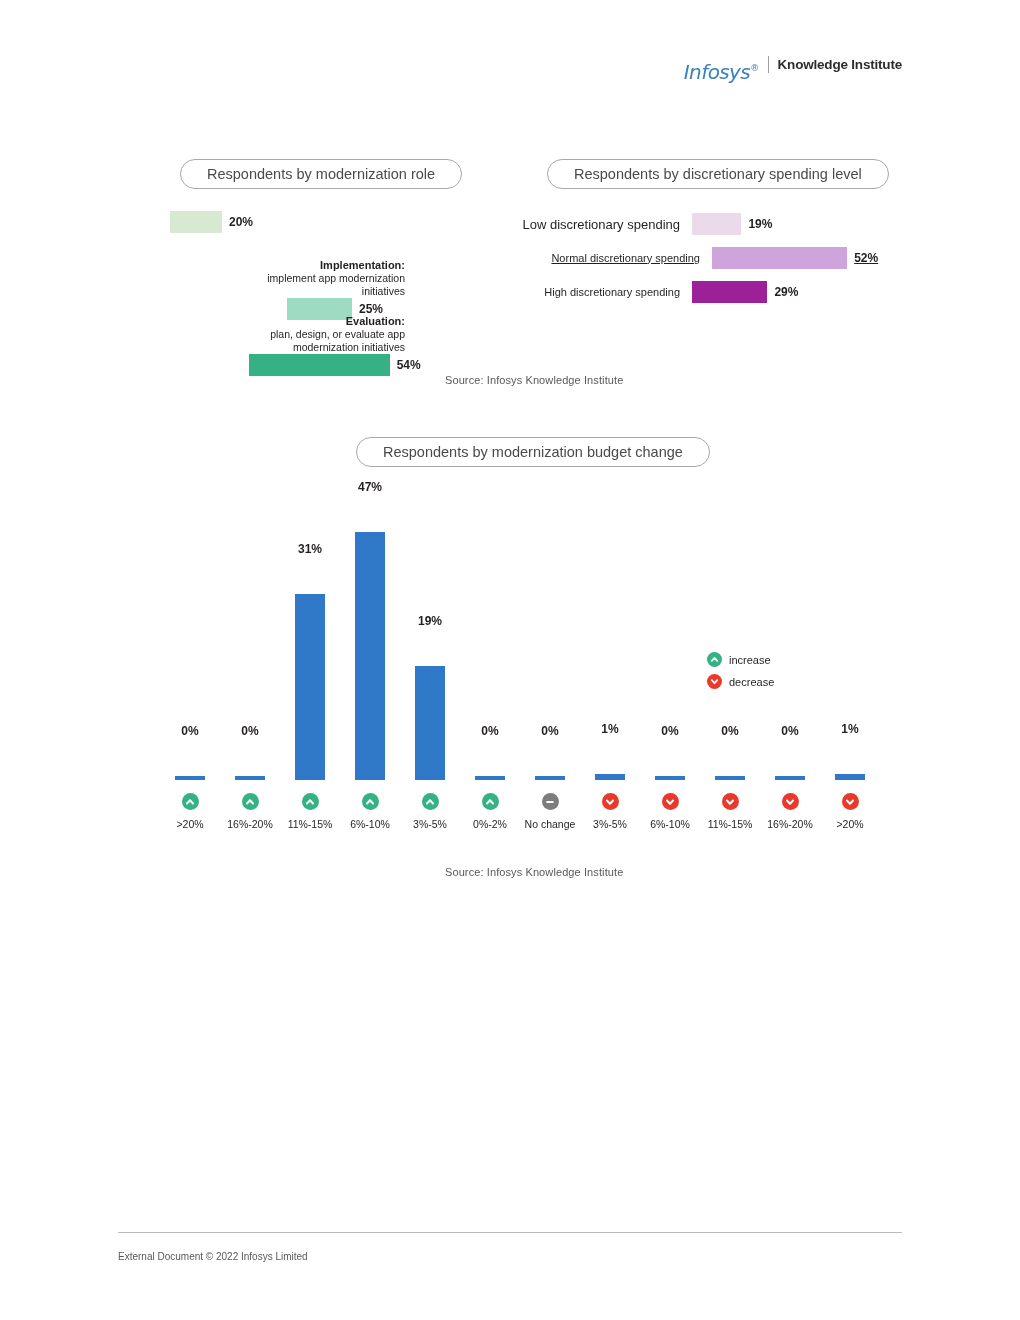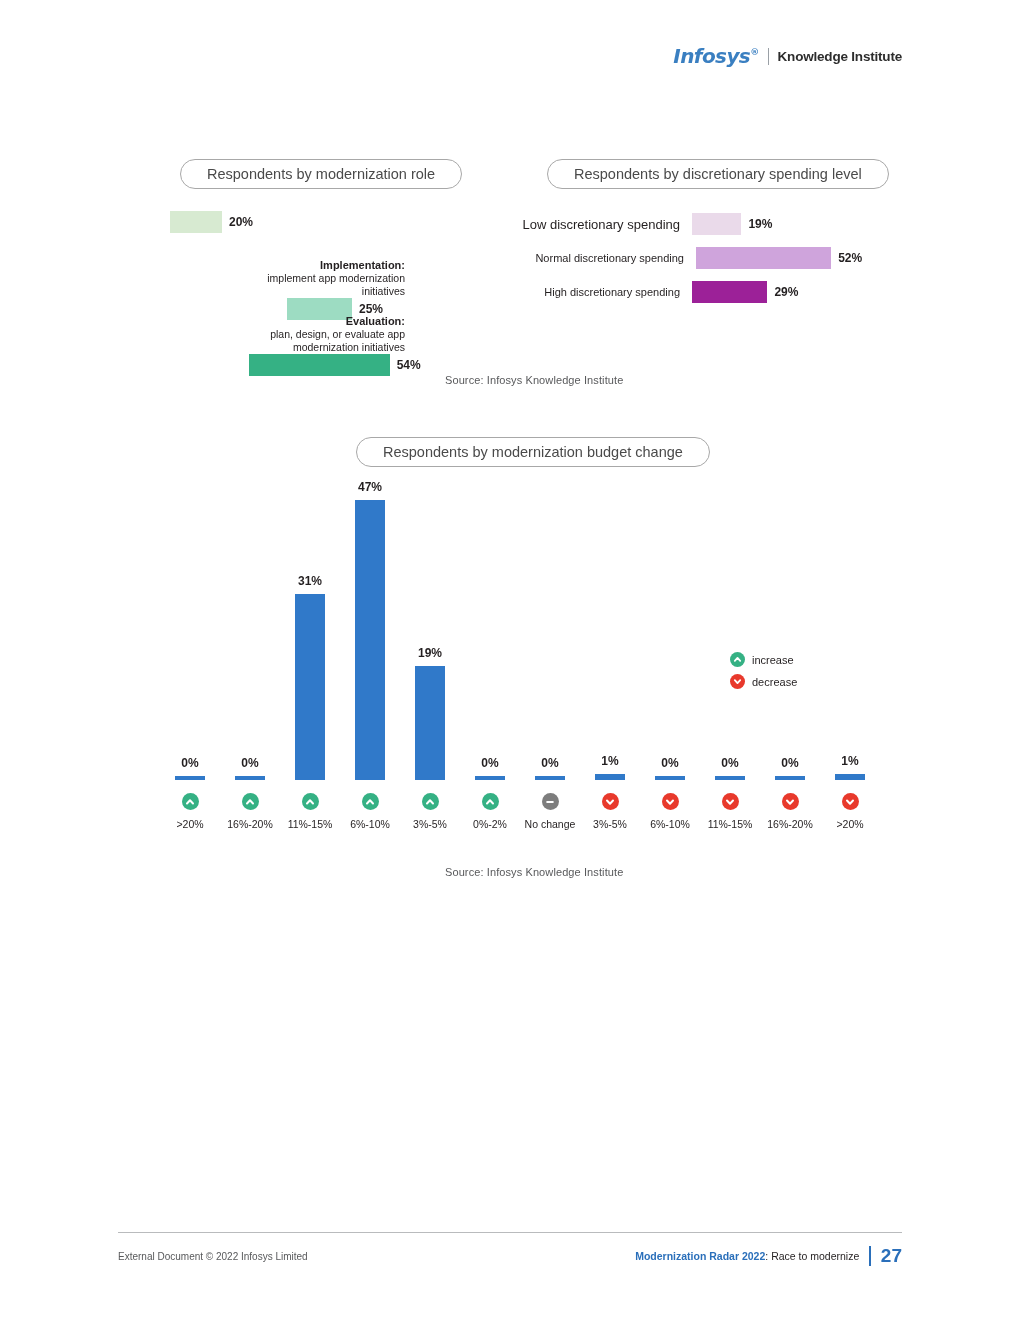--- a/index.html
+++ b/index.html
@@ -12,23 +12,23 @@
   }
   .page { position: relative; width: 1020px; height: 1320px; }
 
   
   .logo {
     position: absolute; right: 118px; top: 44px;
     display: flex; align-items: center; gap: 9px;
   }
   .logo-infosys {
     font-family: "DejaVu Sans", sans-serif;
-    font-weight: bold; font-style: italic;
+    font-weight: normal; font-style: italic;
     font-size: 20px; letter-spacing: -0.6px;
-    color: #3a7fc1; position: relative;
+    color: #3a7fc1; position: relative; margin-top: 16px;
   }
   .logo-infosys sup { font-size: 9px; vertical-align: super; }
   .logo-div { width: 1px; height: 17px; background: #9aa0a6; }
   .logo-ki {
     font-weight: bold; font-size: 13.5px;
     color: #2d2d2d; letter-spacing: -0.2px;
   }
 
   
   .pill {
@@ -61,33 +61,33 @@
   .src {
     position: absolute; font-size: 11px; color: #58595b;
     letter-spacing: .1px;
   }
 
   
   .colchart { position: absolute; left: 160px; top: 480px; width: 720px; height: 360px; }
   .cols { position: absolute; left: 0; bottom: 60px; width: 720px; height: 300px;
           display: flex; align-items: flex-end; }
   .col { flex: 1; display: flex; flex-direction: column; align-items: center;
-         justify-content: flex-end; height: 100%; position: relative; }
+         justify-content: flex-end; height: 100%; position: relative; gap: 32px; }
   .col-val { font-size: 12px; font-weight: bold; color: #231f20; margin-bottom: 6px; }
   .col-bar { width: 30px; background: #3079c9; }
   .col-icon {
     position: absolute; bottom: -30px;
     width: 17px; height: 17px; border-radius: 50%;
     display: flex; align-items: center; justify-content: center;
   }
   .col-icon svg { display: block; }
   .cats { position: absolute; left: 0; bottom: 0; width: 720px; height: 22px; display: flex; }
   .cat { flex: 1; text-align: center; font-size: 10.5px; color: #231f20; }
 
-  .legend { position: absolute; left: 730px; top: 652px; }
+  .legend { position: absolute; left: 707px; top: 652px; }
   .legend-item { display: flex; align-items: center; gap: 7px; margin-bottom: 7px; }
   .legend-dot { width: 15px; height: 15px; border-radius: 50%;
                 display: flex; align-items: center; justify-content: center; }
   .legend-text { font-size: 11px; color: #231f20; }
 
   
   .foot-rule { position: absolute; left: 118px; top: 1232px; width: 784px; height: 1px; background: #b9bbbd; }
   .foot-left { position: absolute; left: 118px; top: 1251px; font-size: 10px; color: #58595b; }
   .foot-right { position: absolute; right: 118px; top: 1245px; display: flex; align-items: center; gap: 10px; }
   .foot-doc { font-size: 10.5px; color: #231f20; }
@@ -149,21 +149,21 @@
   </div>
 
   <div class="abs">
     <div class="hbar-row" style="left:500px; top:213px;">
       <div class="hbar-label" style="width:180px; font-size:13px;">Low discretionary spending</div>
       <div class="hbar-track" style="margin-left:12px;">
         <div class="hbar" id="sbar0" style="width: 49.4px; background: rgb(234, 218, 234);"></div>
         <div class="hbar-val">19%</div>
       </div>
     </div>
-    <div class="hbar-row" style="left:504px; top:247px;">
+    <div class="hbar-row" style="left:520px; top:247px;text-decoration:underline;">
       <div class="hbar-label" style="width:180px; font-size:11px;">Normal discretionary spending</div>
       <div class="hbar-track" style="margin-left:12px;">
         <div class="hbar" id="sbar1" style="width: 135.2px; background: rgb(207, 164, 220);"></div>
         <div class="hbar-val">52%</div>
       </div>
     </div>
     <div class="hbar-row" style="left:500px; top:281px;">
       <div class="hbar-label" style="width:180px; font-size:11px;">High discretionary spending</div>
       <div class="hbar-track" style="margin-left:12px;">
         <div class="hbar" id="sbar2" style="width: 75.4px; background: rgb(156, 33, 152);"></div>
@@ -319,19 +319,14 @@
           </svg>
       </span>
       <span class="legend-text">decrease</span>
     </div>
   </div>
 
   <div class="src" style="left:445px; top:866px;">Source: Infosys Knowledge Institute</div>
 
   <div class="foot-rule"></div>
   <div class="foot-left">External Document © 2022 Infosys Limited</div>
-  <div class="foot-right">
-    <div class="foot-doc"><b>Modernization Radar 2022</b><span>: Race to modernize</span></div>
-    <div class="foot-bar"></div>
-    <div class="foot-page">27</div>
-  </div>
 
 </div>
 
 </body></html>

